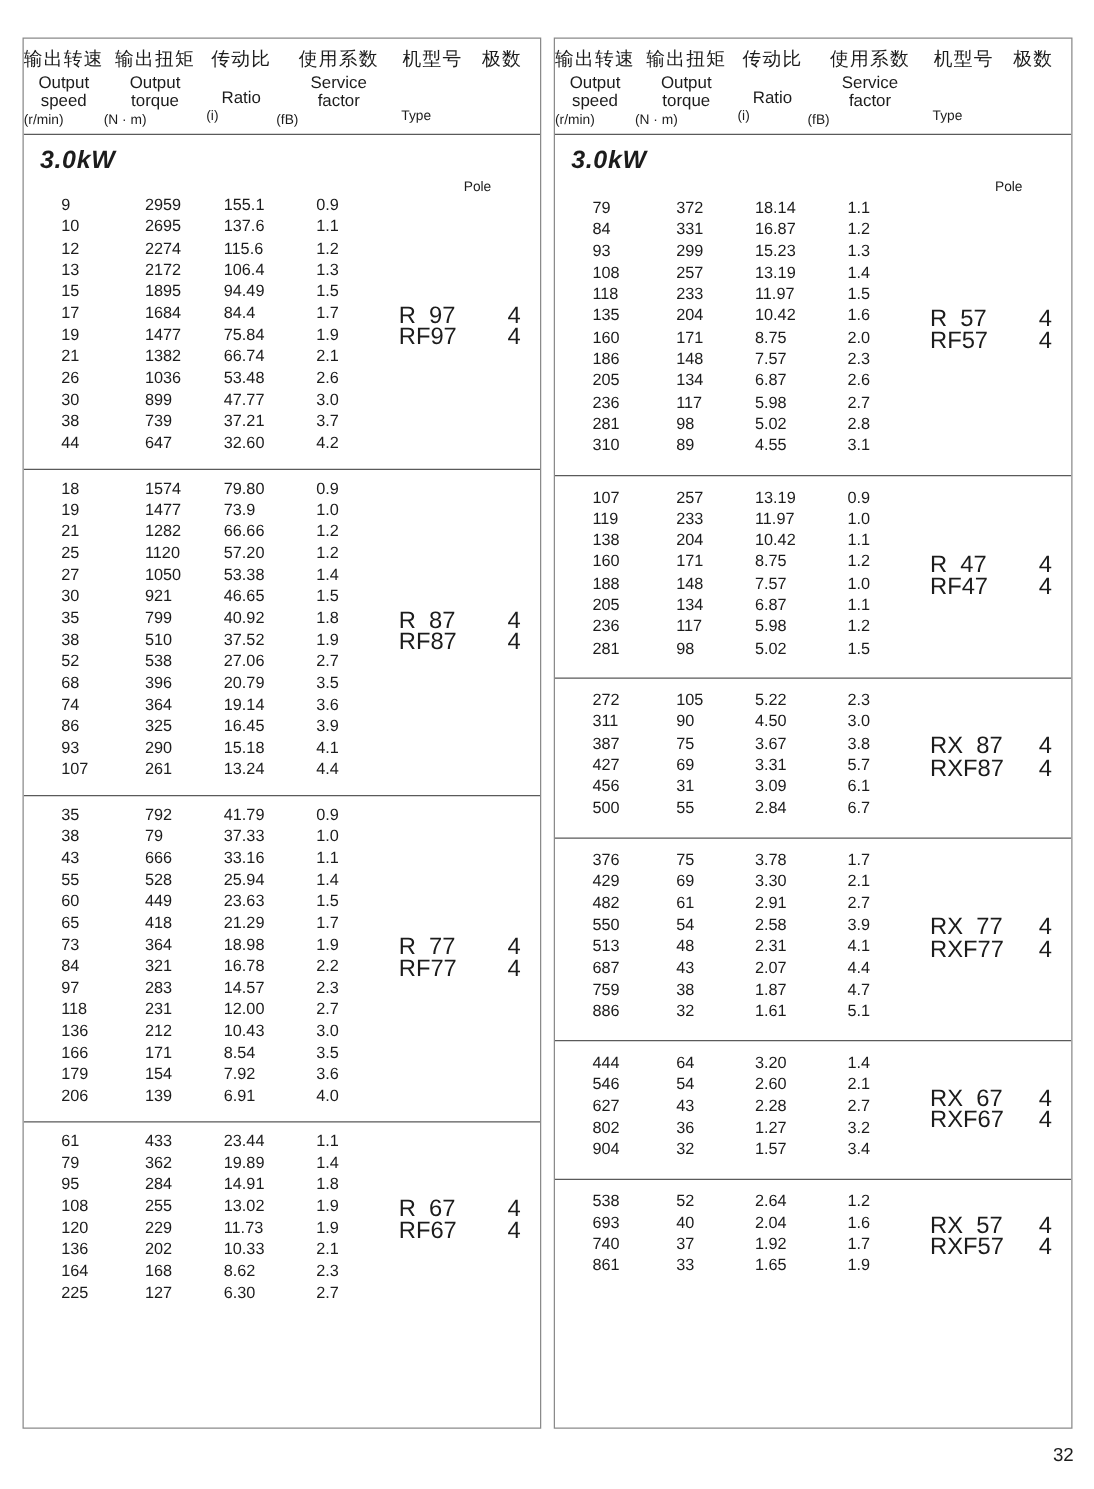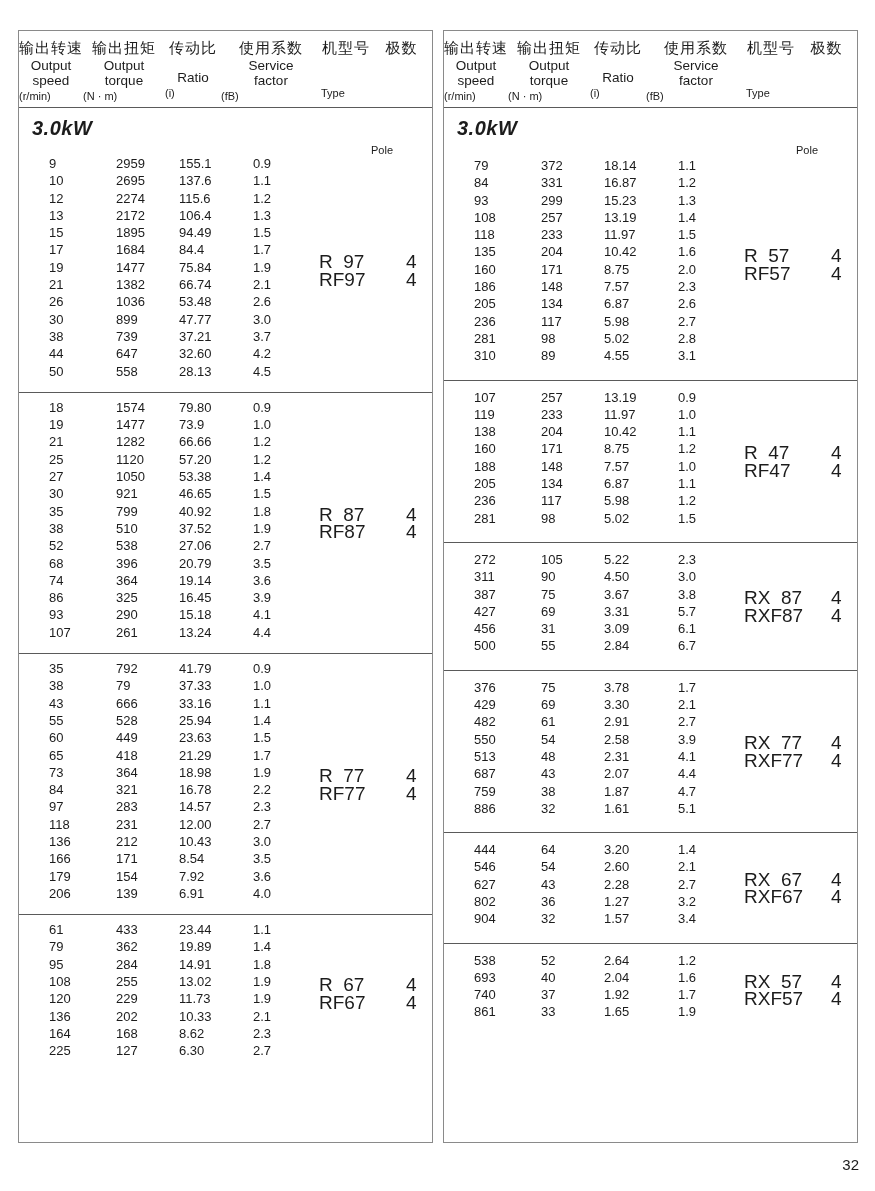--- a/index.html
+++ b/index.html
@@ -154,26 +154,20 @@
               <span class="dc dc1">739</span>
               <span class="dc dc2">37.21</span>
               <span class="dc dc3">3.7</span>
             </div>
             <div class="row">
               <span class="dc dc0">44</span>
               <span class="dc dc1">647</span>
               <span class="dc dc2">32.60</span>
               <span class="dc dc3">4.2</span>
             </div>
-            <div class="row">
-              <span class="dc dc0">50</span>
-              <span class="dc dc1">558</span>
-              <span class="dc dc2">28.13</span>
-              <span class="dc dc3">4.5</span>
-            </div>
           </div>
           <div class="typecol">
             <div class="tline">
               <span class="tname">R  97</span>
               <span class="tpole">4</span>
             </div>
             <div class="tline">
               <span class="tname">RF97</span>
               <span class="tpole">4</span>
             </div>

